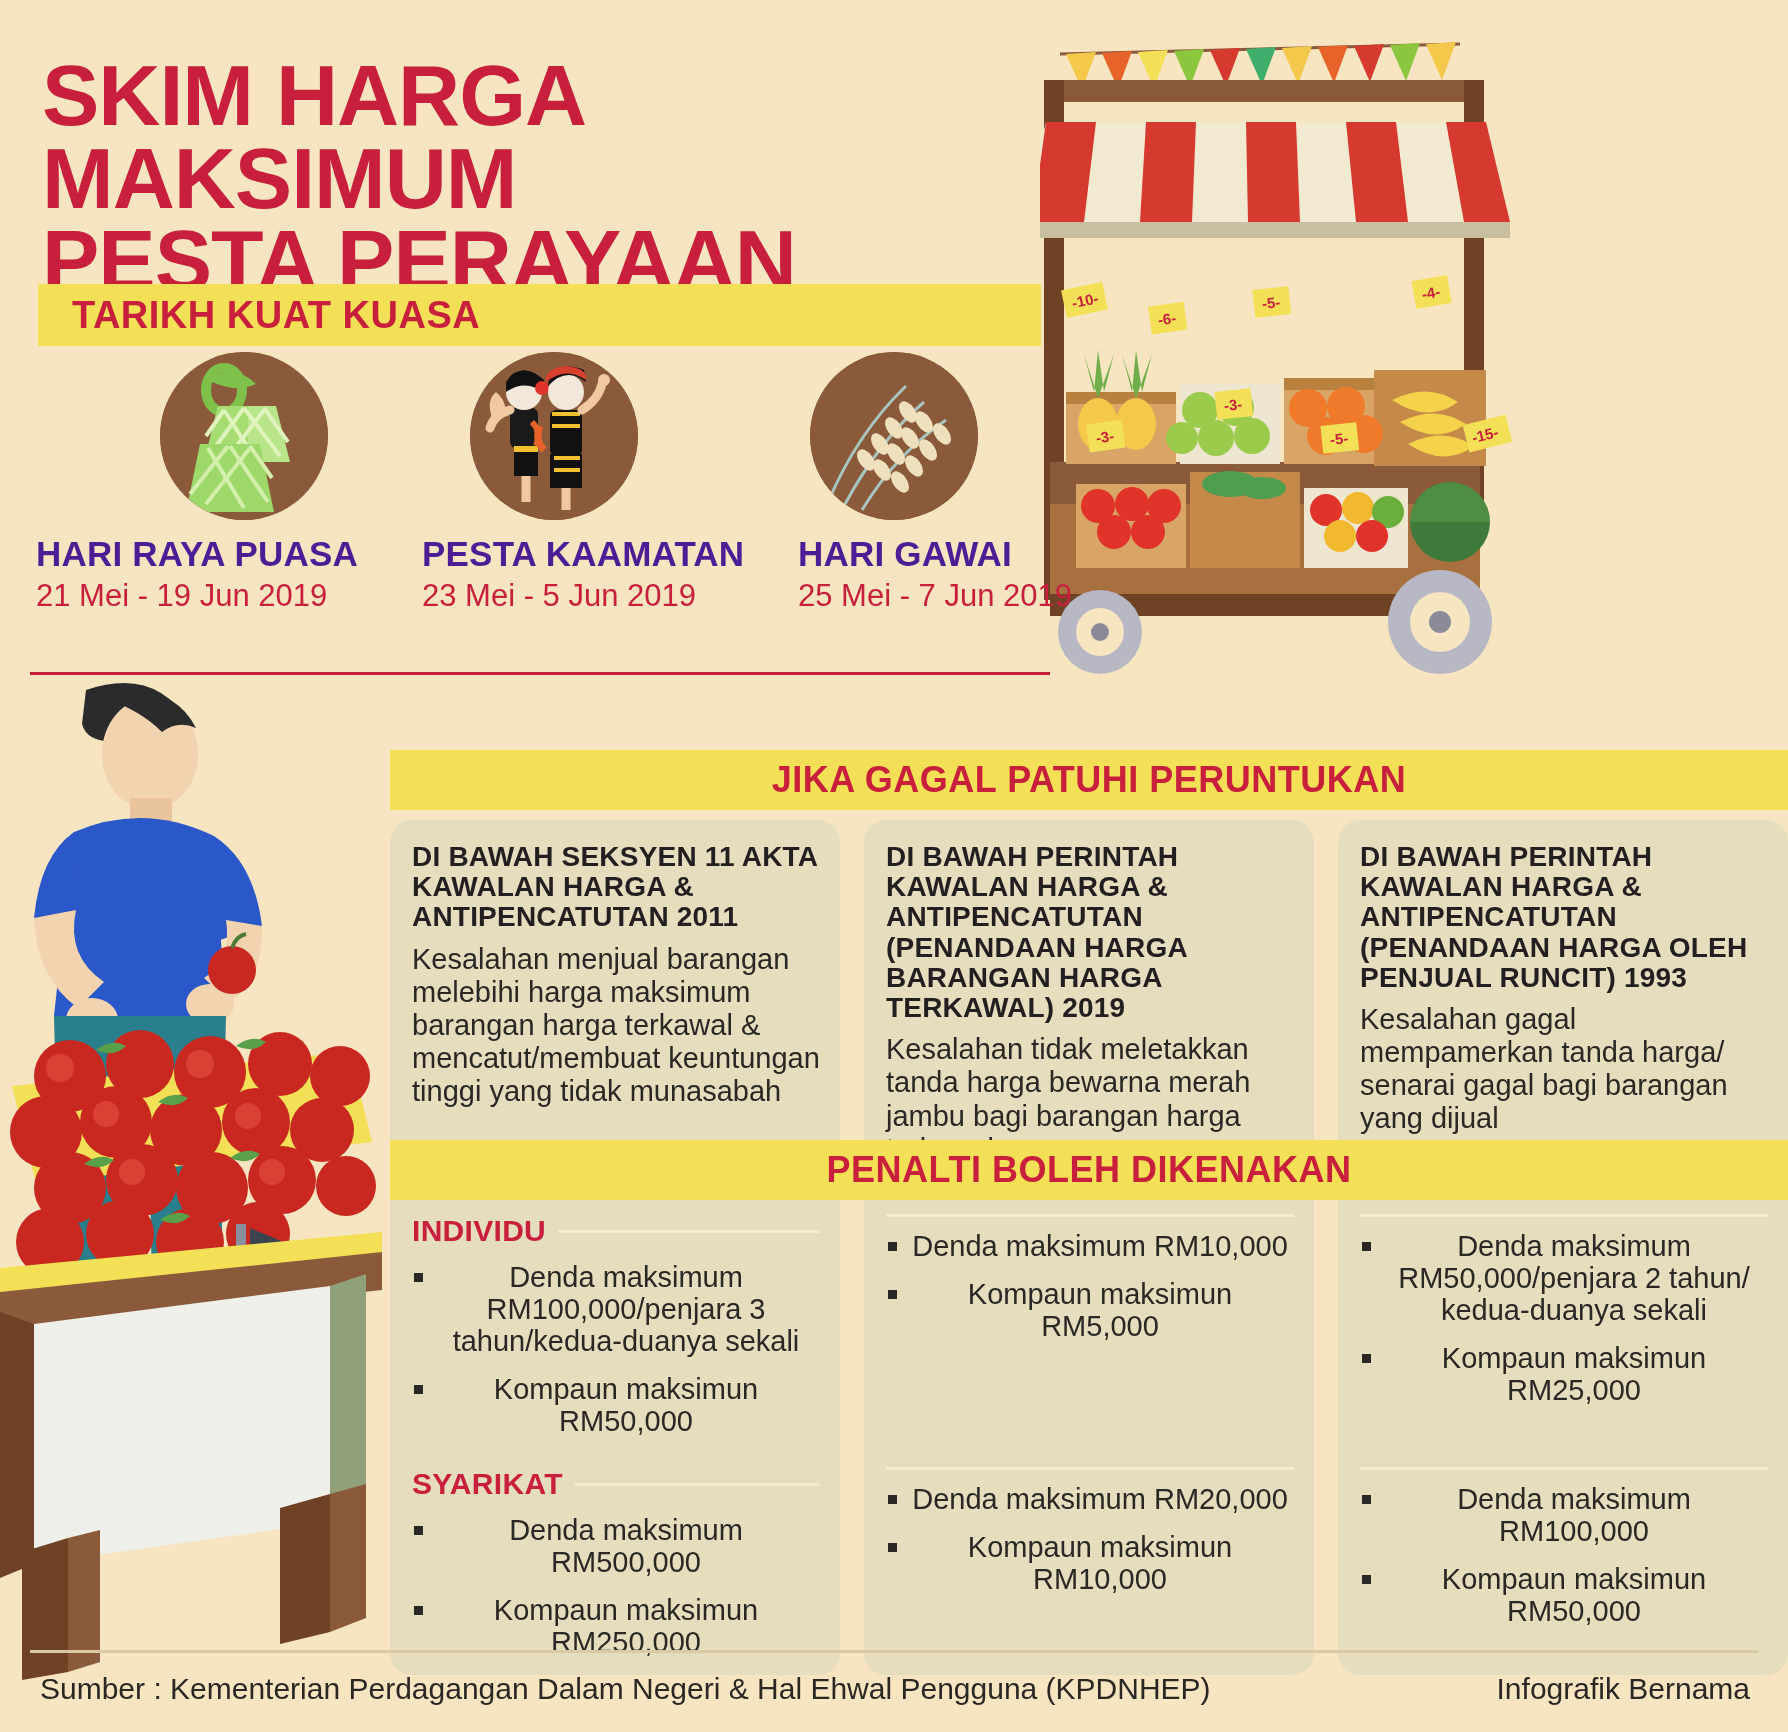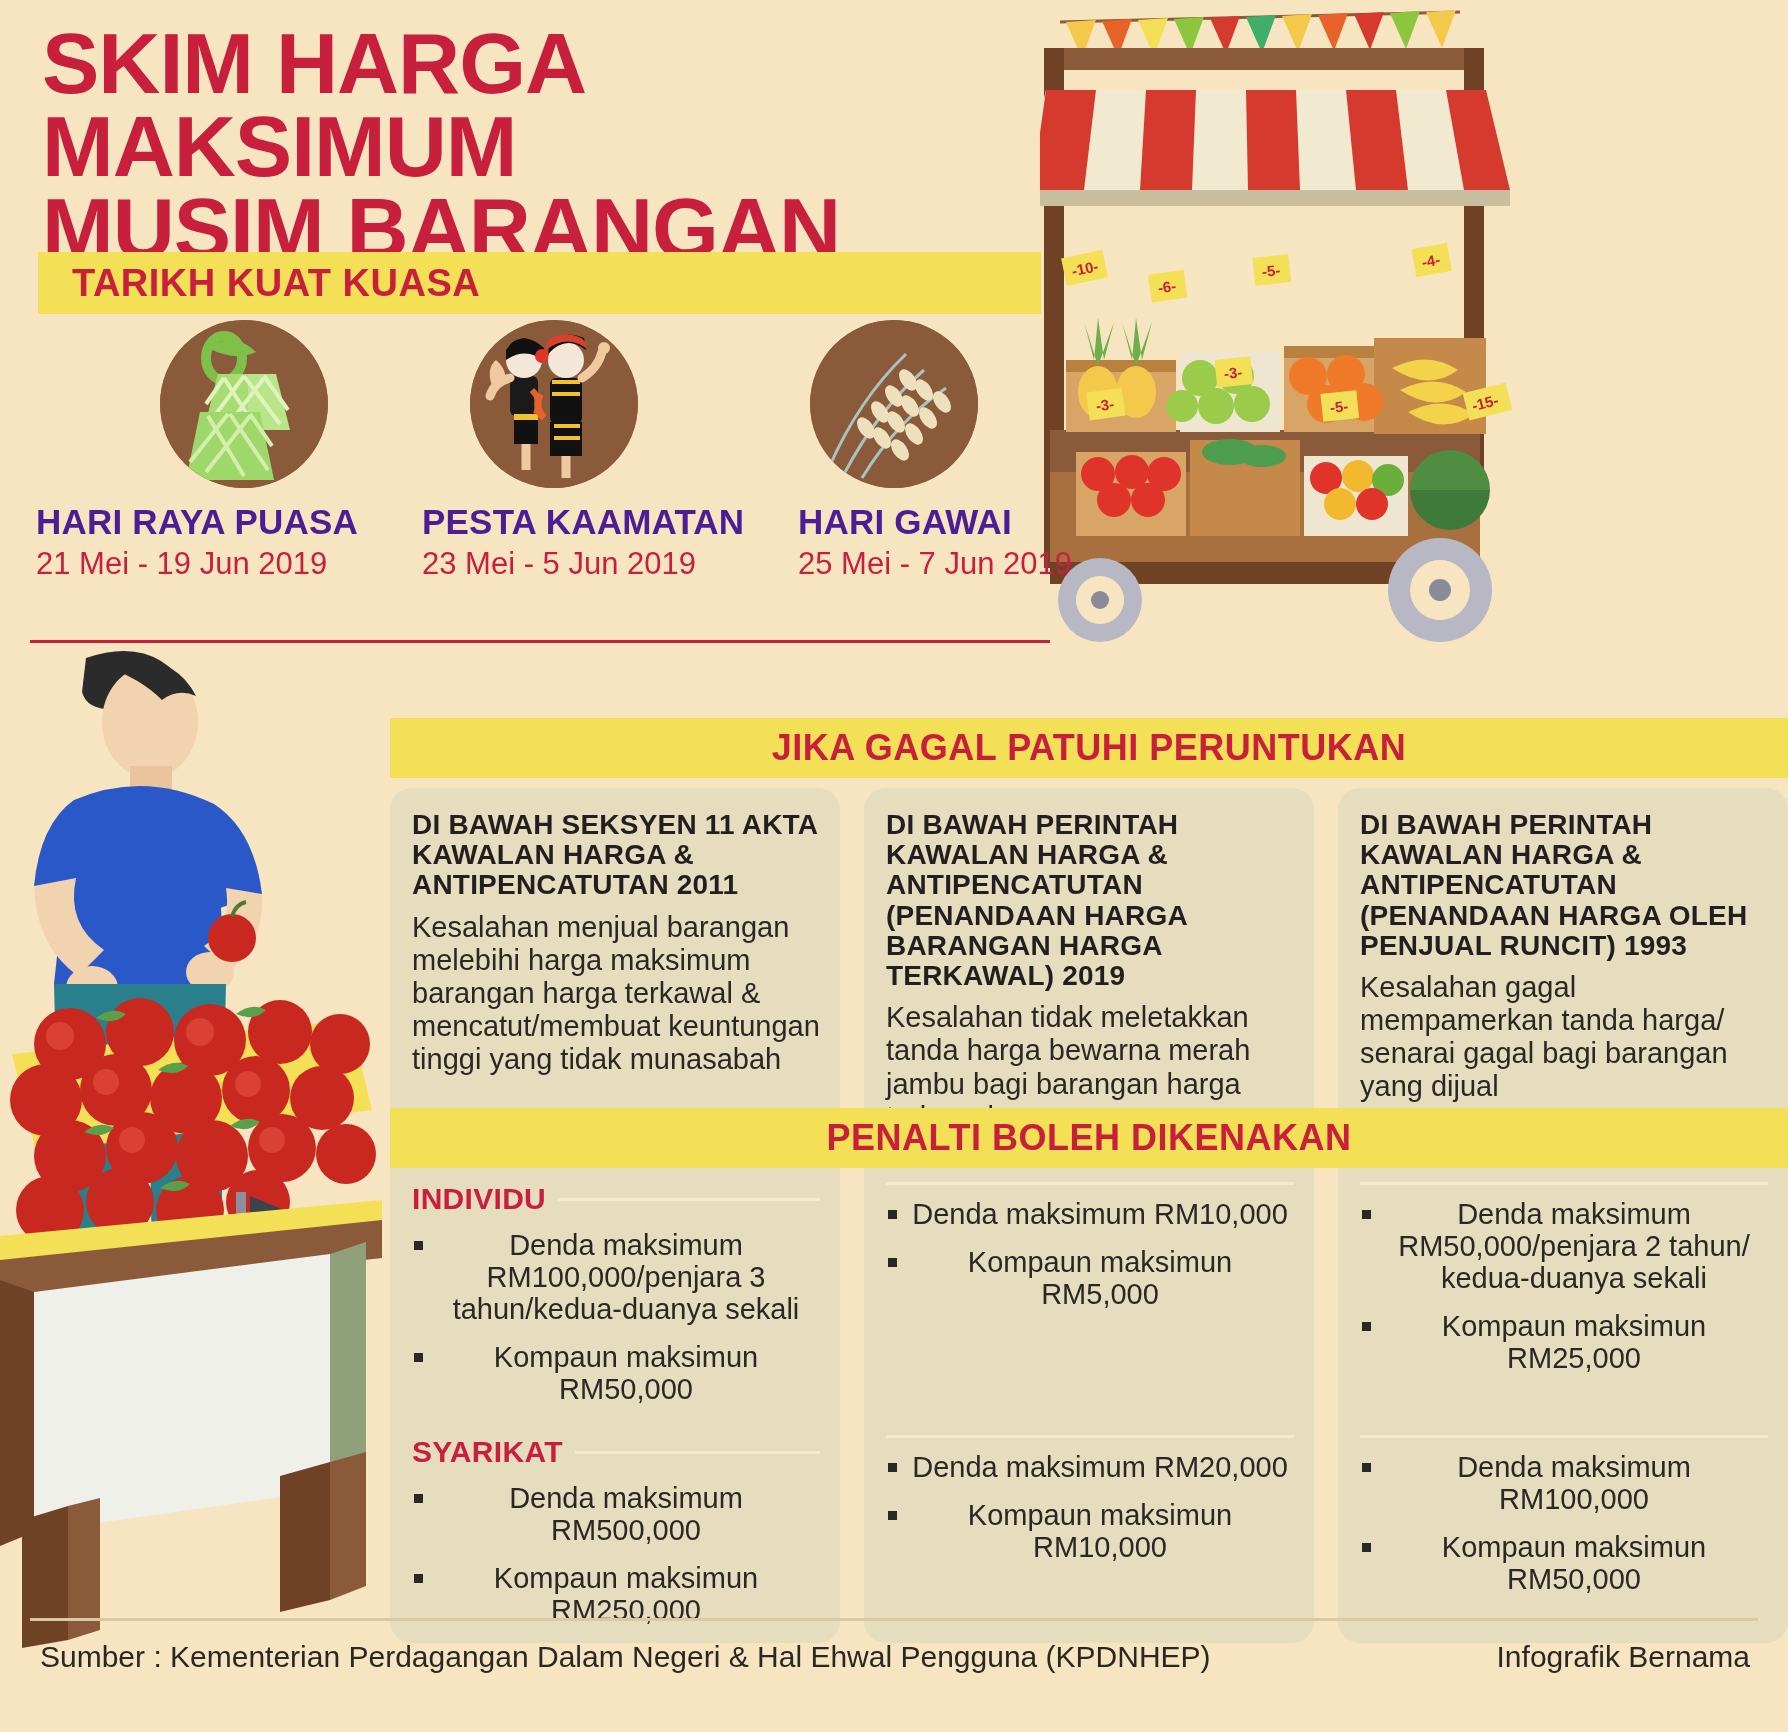--- a/index.html
+++ b/index.html
@@ -3,21 +3,21 @@
 <meta charset="utf-8">
 <style>
   * { margin:0; padding:0; box-sizing:border-box; }
   html,body { width:1788px; height:1732px; }
   body {
     background:#f6e5c0;
     font-family:"Liberation Sans", sans-serif;
     position:relative;
     overflow:hidden;
   }
-  .page { position:relative; width:1788px; height:1276px; }
+  .page { position:relative; width:1788px; height:1276px;margin-top:32px; }
 
   
   .title {
     position:absolute; left:42px; top:22px; width:1020px;
     color:#c8203c; font-weight:bold; font-size:86px; line-height:0.96;
     letter-spacing:-1px; font-family:"Liberation Sans", sans-serif;
   }
   .title .l2 { display:block; }
 
   
@@ -98,21 +98,21 @@
     font-size:30px; color:#2a2724;
   }
 </style>
 </head>
 <body>
 
 <div class="page">
 
   <div class="title">
     <span>SKIM HARGA MAKSIMUM</span>
-    <span class="l2">MUSIM BARANGAN</span>
+    <span class="l2">PESTA PERAYAAN</span>
   </div>
 
   <div class="stall">
     <svg width="748" height="700" viewBox="0 0 748 700">
 
       <line x1="20" y1="22" x2="420" y2="12" stroke="#8a5a3b" stroke-width="3"></line>
       <g>
         <polygon points="26,22 56,20 42,58" fill="#f4c84a"></polygon>
         <polygon points="62,21 92,19 78,57" fill="#e8632a"></polygon>
         <polygon points="98,20 128,18 114,56" fill="#f4e056"></polygon>

